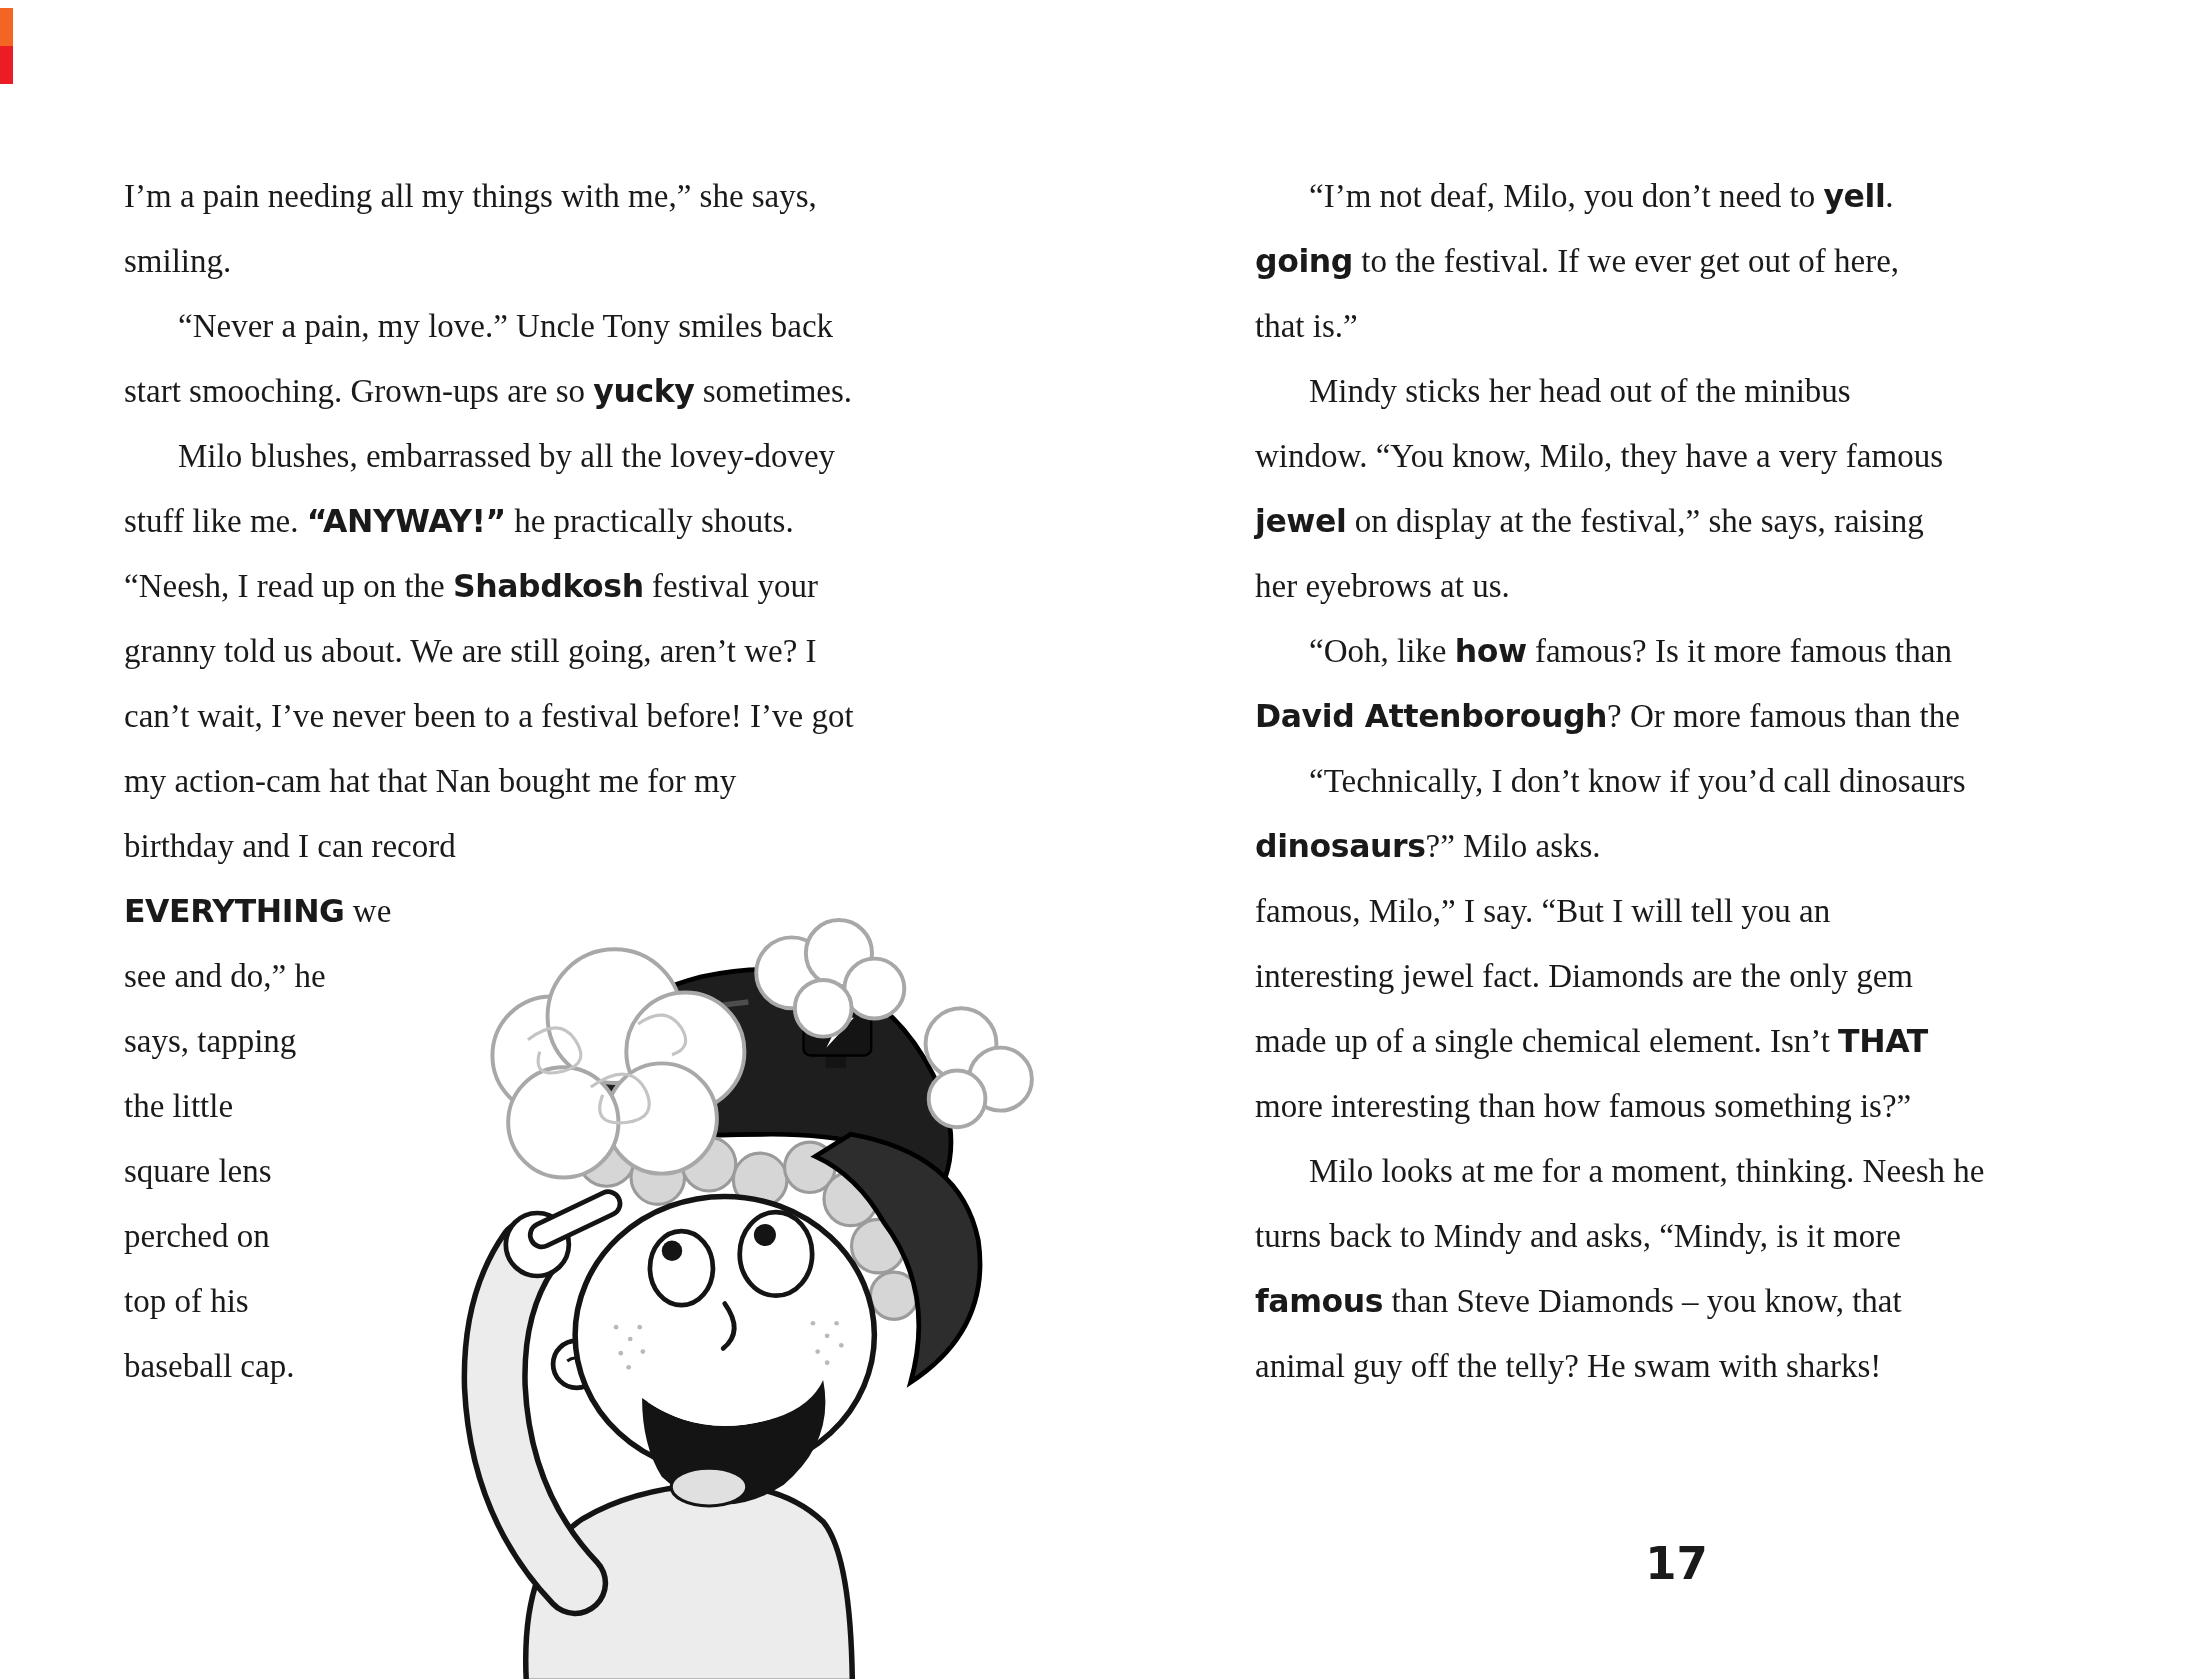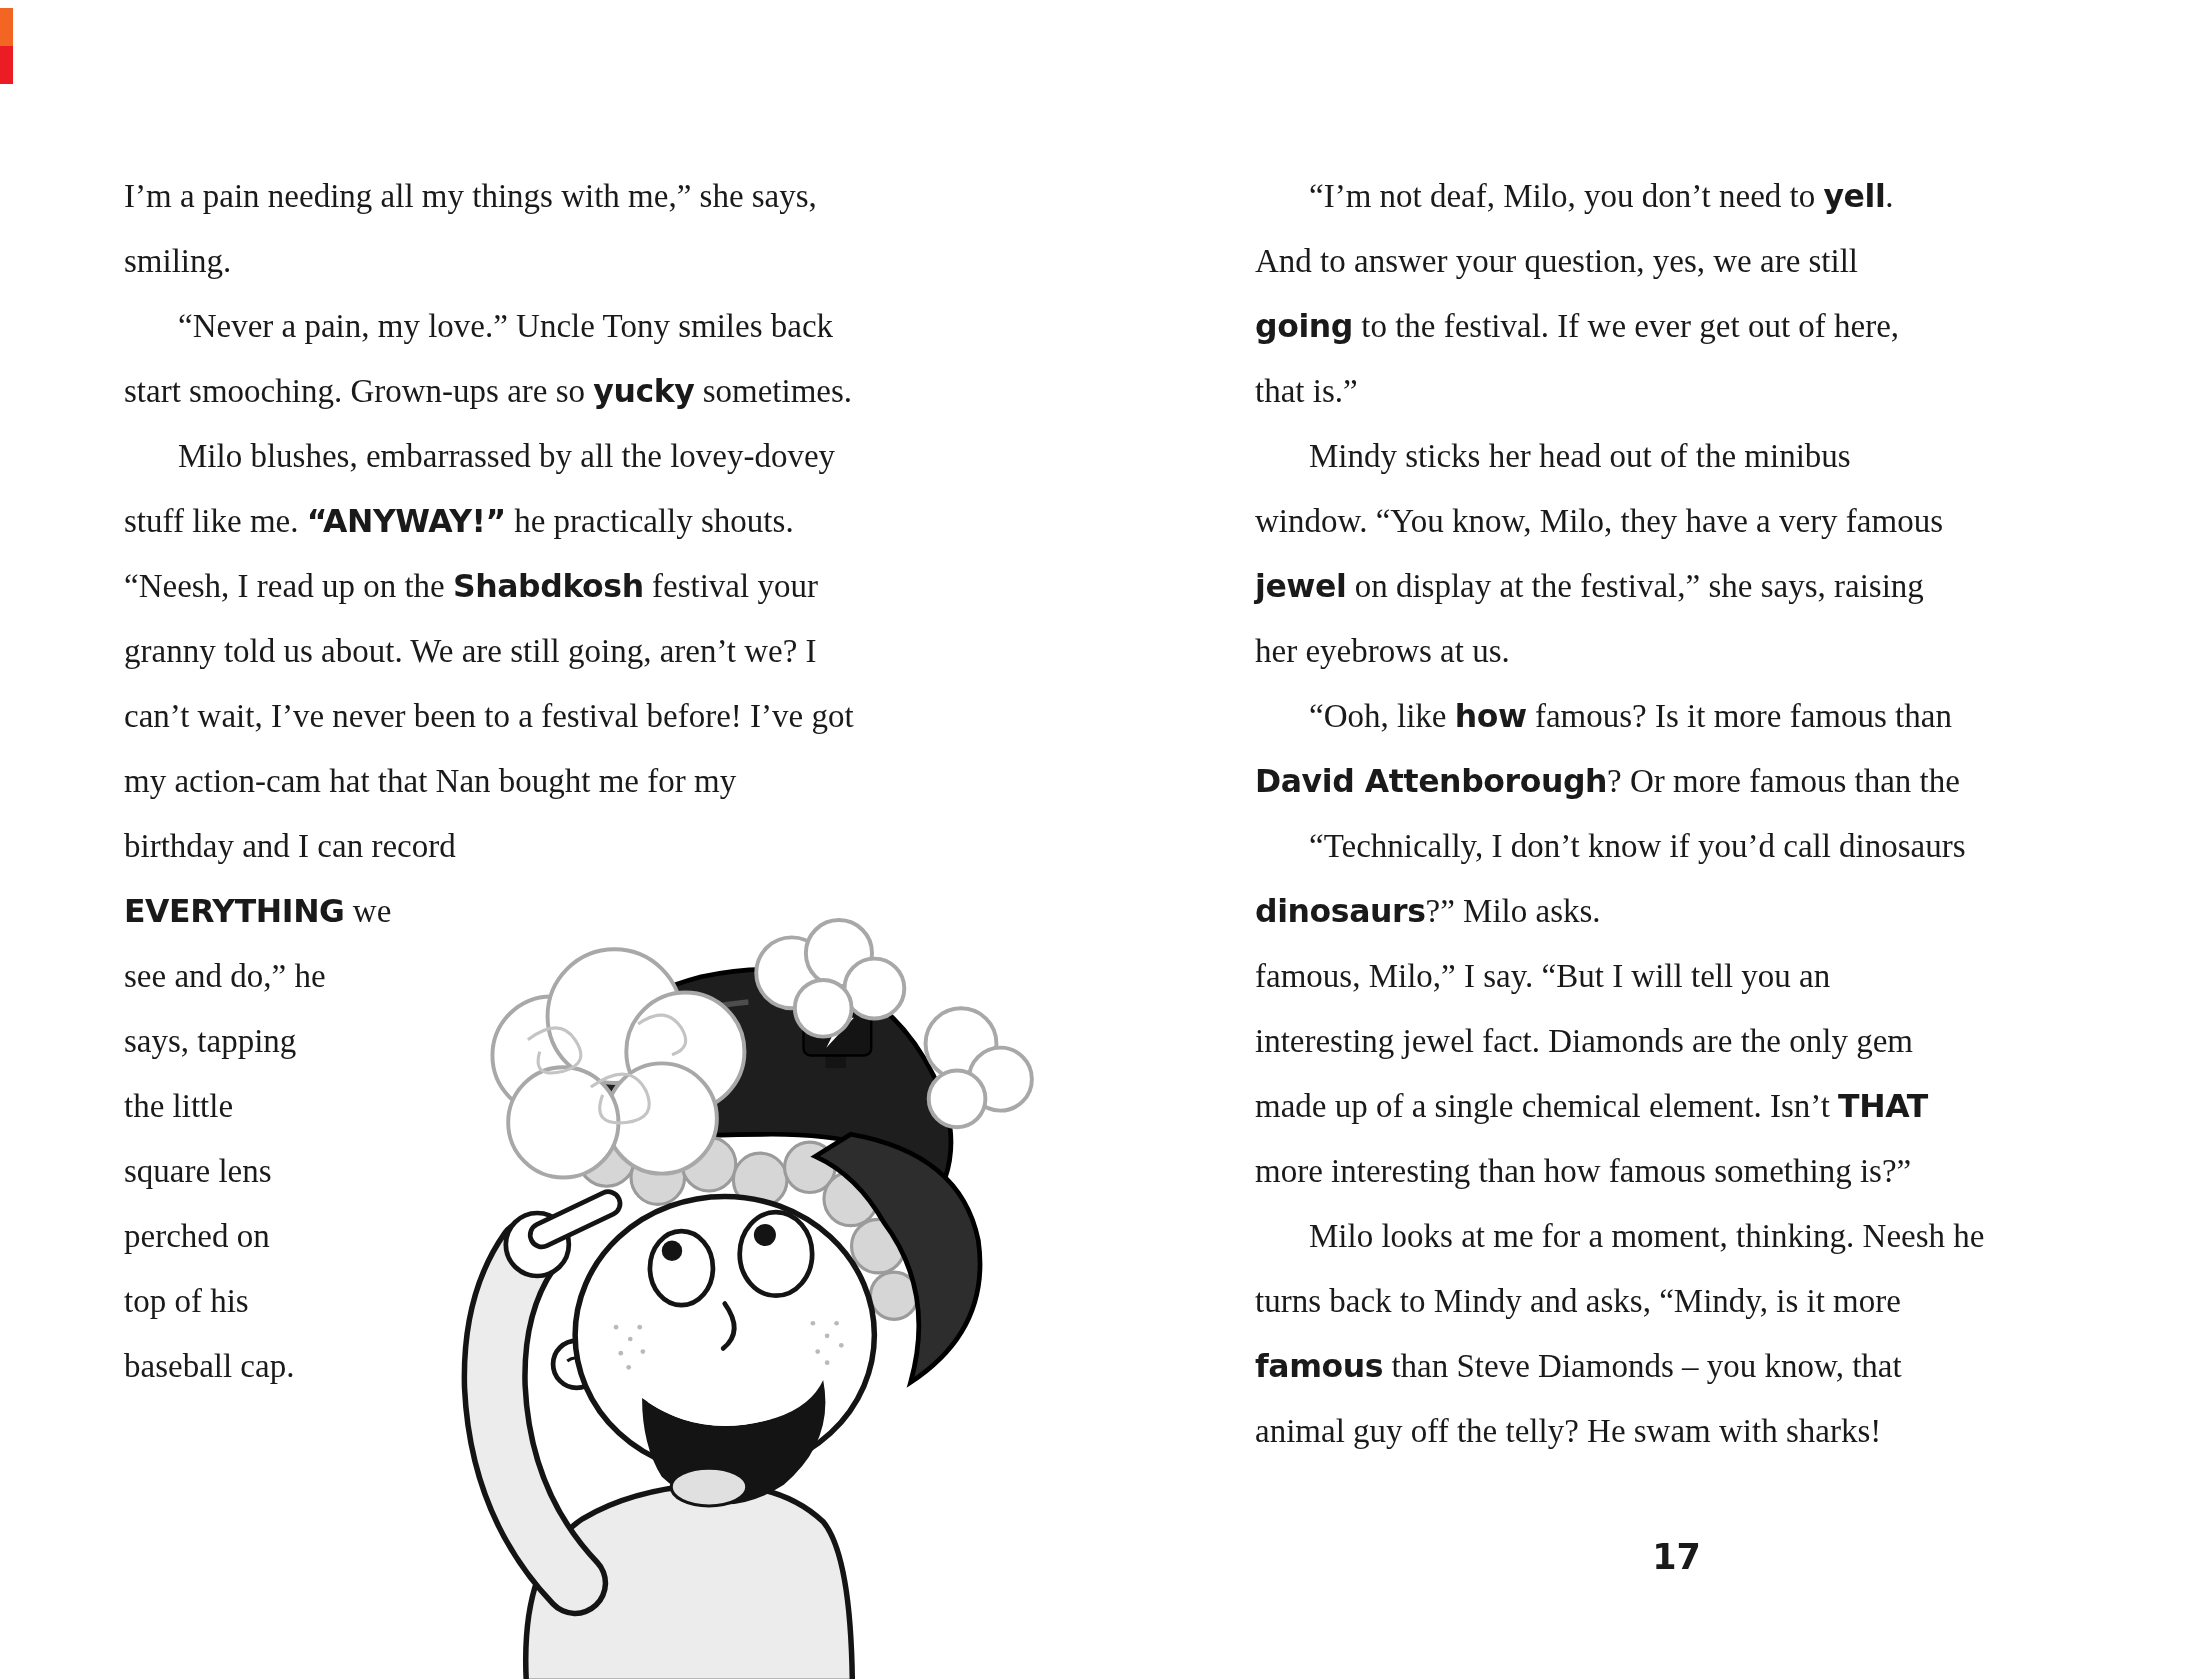--- a/index.html
+++ b/index.html
@@ -20,21 +20,21 @@
     font-family:"DejaVu Sans", sans-serif;
     font-weight:800;
     font-size:31.5px;
     letter-spacing:-0.4px;
     margin-top:20px;
   }
   #page-number {
     position:absolute; left:1255px; width:843px; top:1537px;
     text-align:center;
     font-family:"DejaVu Sans", sans-serif;
-    font-weight:800; font-size:35px;
+    font-weight:800; font-size:45px;
   }
   .corner-mark { position:absolute; left:0; width:12.6px; height:38px; }
   #corner-top { top:7.9px; }
   #corner-bottom { top:46px; }
   #illustration { position:absolute; left:331px; top:898px; width:756px; height:782px; }
 </style>
 </head>
 <body>
 
 <div id="corner-top" class="corner-mark" style="background: rgb(242, 101, 34);"></div>
@@ -56,21 +56,20 @@
     <div class="line"><span>see and do,” he</span></div>
     <div class="line"><span>says, tapping</span></div>
     <div class="line"><span>the little</span></div>
     <div class="line"><span>square lens</span></div>
     <div class="line"><span>perched on</span></div>
     <div class="line"><span>top of his</span></div>
     <div class="line"><span>baseball cap.</span></div>
   </div>
 <div id="right-col" class="col">
     <div class="line indent"><span>“I’m not deaf, Milo, you don’t need to </span><span class="hand">yell</span><span>.</span></div>
-    <div class="line"><span>And to answer your question, yes, we are still</span></div>
     <div class="line"><span class="hand">going</span><span> to the festival. If we ever get out of here,</span></div>
     <div class="line"><span>that is.”</span></div>
     <div class="line indent"><span>Mindy sticks her head out of the minibus</span></div>
     <div class="line"><span>window. “You know, Milo, they have a very famous</span></div>
     <div class="line"><span class="hand">jewel</span><span> on display at the festival,” she says, raising</span></div>
     <div class="line"><span>her eyebrows at us.</span></div>
     <div class="line indent"><span>“Ooh, like </span><span class="hand">how</span><span> famous? Is it more famous than</span></div>
     <div class="line"><span class="hand">David Attenborough</span><span>? Or more famous than the</span></div>
     <div class="line indent"><span>“Technically, I don’t know if you’d call dinosaurs</span></div>
     <div class="line"><span class="hand">dinosaurs</span><span>?” Milo asks.</span></div>

